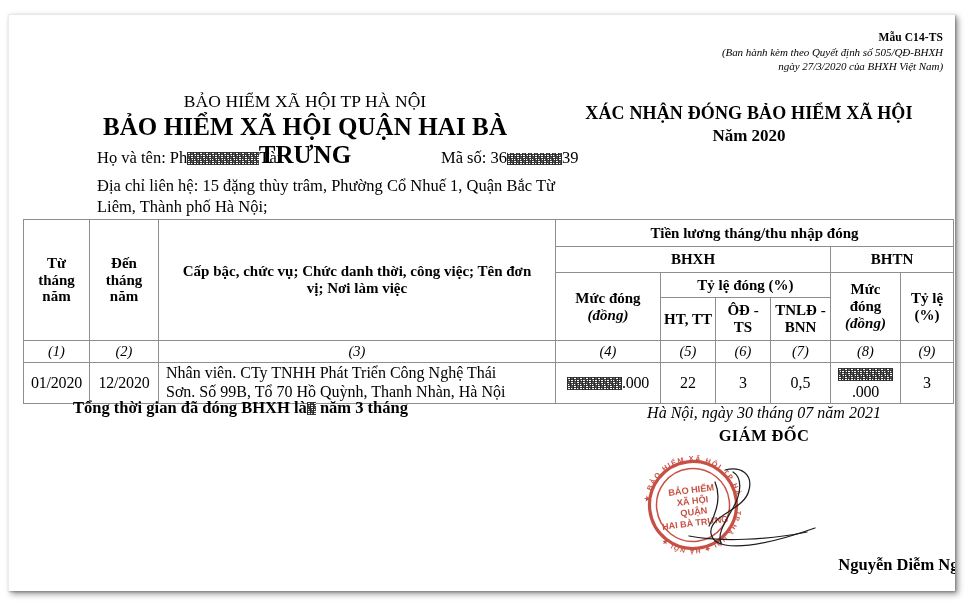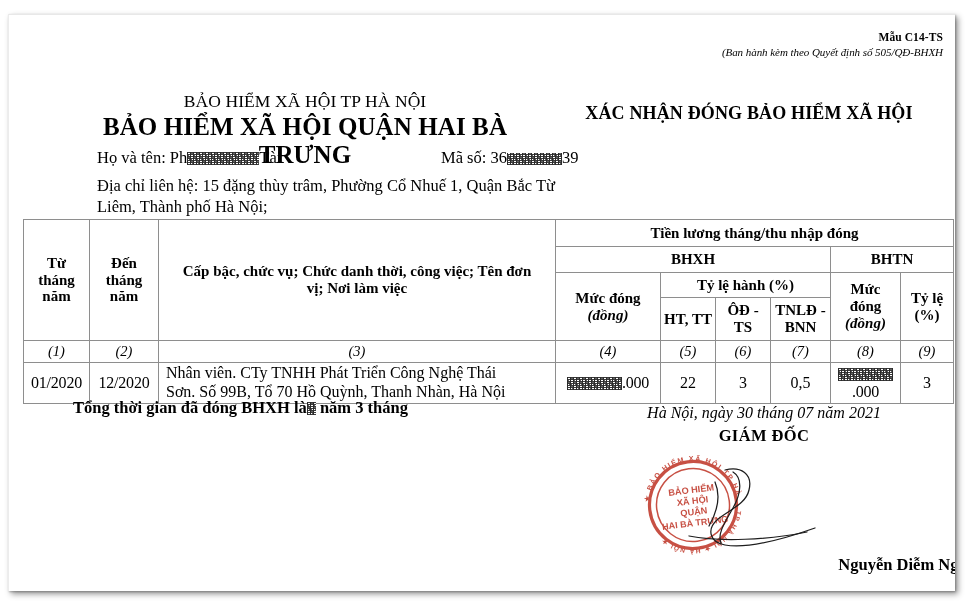--- a/index.html
+++ b/index.html
@@ -218,25 +218,27 @@
 </style>
 </head>
 <body>
 
 <div class="page-sheet">
 <div class="page-inner">
 
   <div class="form-code-block">
     <div class="form-code">Mẫu C14-TS</div>
     <div class="form-decree">(Ban hành kèm theo Quyết định số 505/QĐ-BHXH</div>
+    <div class="form-decree">ngày 27/3/2020 của BHXH Việt Nam)</div>
   </div>
 
   <div class="org-line-1">BẢO HIỂM XÃ HỘI TP HÀ NỘI</div>
   <div class="org-line-2">BẢO HIỂM XÃ HỘI QUẬN HAI BÀ TRƯNG</div>
   <div class="doc-title">XÁC NHẬN ĐÓNG BẢO HIỂM XÃ HỘI</div>
+  <div class="doc-year">Năm 2020</div>
 
   <div class="field-line line-name">
     <span>Họ và tên:</span>
     <span>Ph</span><span class="redact redact-name"></span><span>Tài</span>
   </div>
 
   <div class="field-line line-code">
     <span>Mã số:</span>
     <span>36</span><span class="redact redact-code"></span><span>39</span>
   </div>
@@ -270,21 +272,21 @@
       </tr>
       <tr>
         <th colspan="4" style="height:21px">BHXH</th>
         <th colspan="2" style="height:21px">BHTN</th>
       </tr>
       <tr>
         <th rowspan="2">
           <span>Mức đóng</span><br>
           <span class="unit-ital">(đồng)</span>
         </th>
-        <th colspan="3" style="height:20px">Tỷ lệ hành (%)</th>
+        <th colspan="3" style="height:20px">Tỷ lệ đóng (%)</th>
         <th rowspan="2">
           <span>Mức đóng</span><br>
           <span class="unit-ital">(đồng)</span>
         </th>
         <th rowspan="2">
           <span>Tỷ lệ</span><br>
           <span>(%)</span>
         </th>
       </tr>
       <tr>

